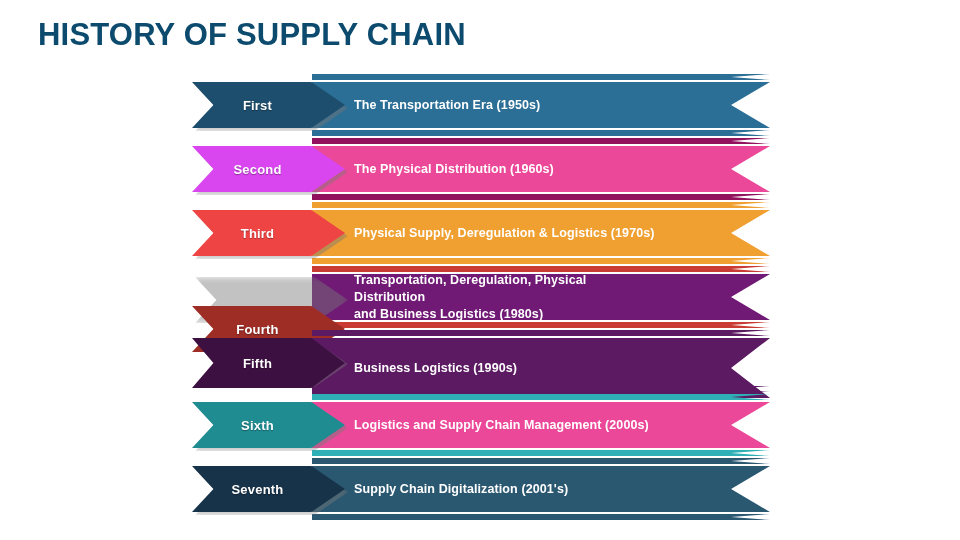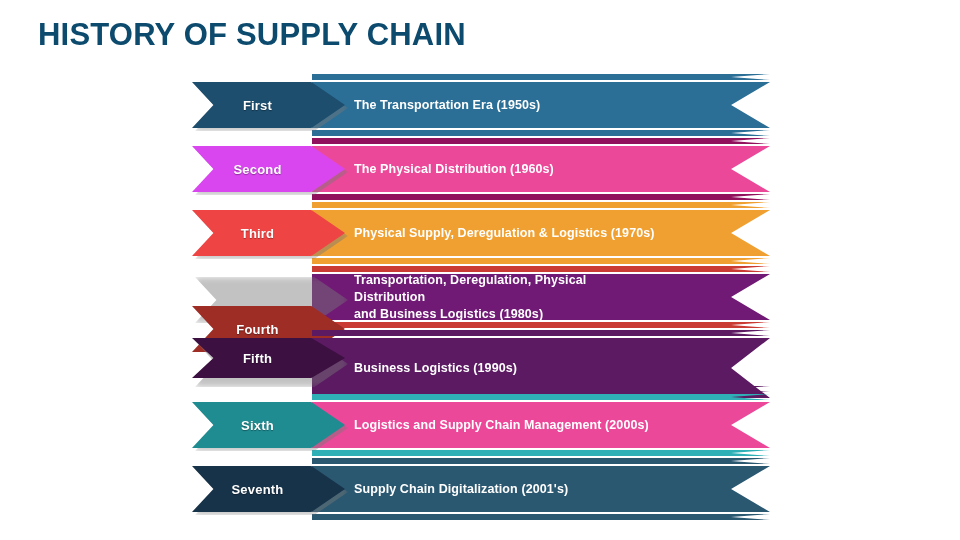--- a/index.html
+++ b/index.html
@@ -150,21 +150,21 @@
           <span class="chev-label">Fourth</span>
         </div>
       </div>
       <div class="row" style="top: 0px;">
         <div class="strip" style="top: 330px; height: 6px; background: rgb(92, 26, 99);"></div>
         <div class="strip" style="top: 386px; height: 6px; background: rgb(92, 26, 99);"></div>
         <div class="band" style="top: 338px; height: 60px; background: rgb(92, 26, 99);">
           <div class="band-text">Business Logistics (1990s)</div>
         </div>
         <div class="chev-shadow" style="top: 341px; height: 46px;"></div>
-        <div class="chev" style="top: 338px; height: 40px; background: rgb(61, 16, 66);">
+        <div class="chev" style="top: 338px; height: 50px; background: rgb(61, 16, 66);">
           <span class="chev-label">Fifth</span>
         </div>
       </div>
       <div class="row" style="top: 0px;">
         <div class="strip" style="top: 394px; height: 6px; background: rgb(47, 176, 182);"></div>
         <div class="strip" style="top: 450px; height: 6px; background: rgb(47, 176, 182);"></div>
         <div class="band" style="top: 402px; height: 46px; background: #ec4899;">
           <div class="band-text">Logistics and Supply Chain Management (2000s)</div>
         </div>
         <div class="chev-shadow" style="top: 405px; height: 46px;"></div>

